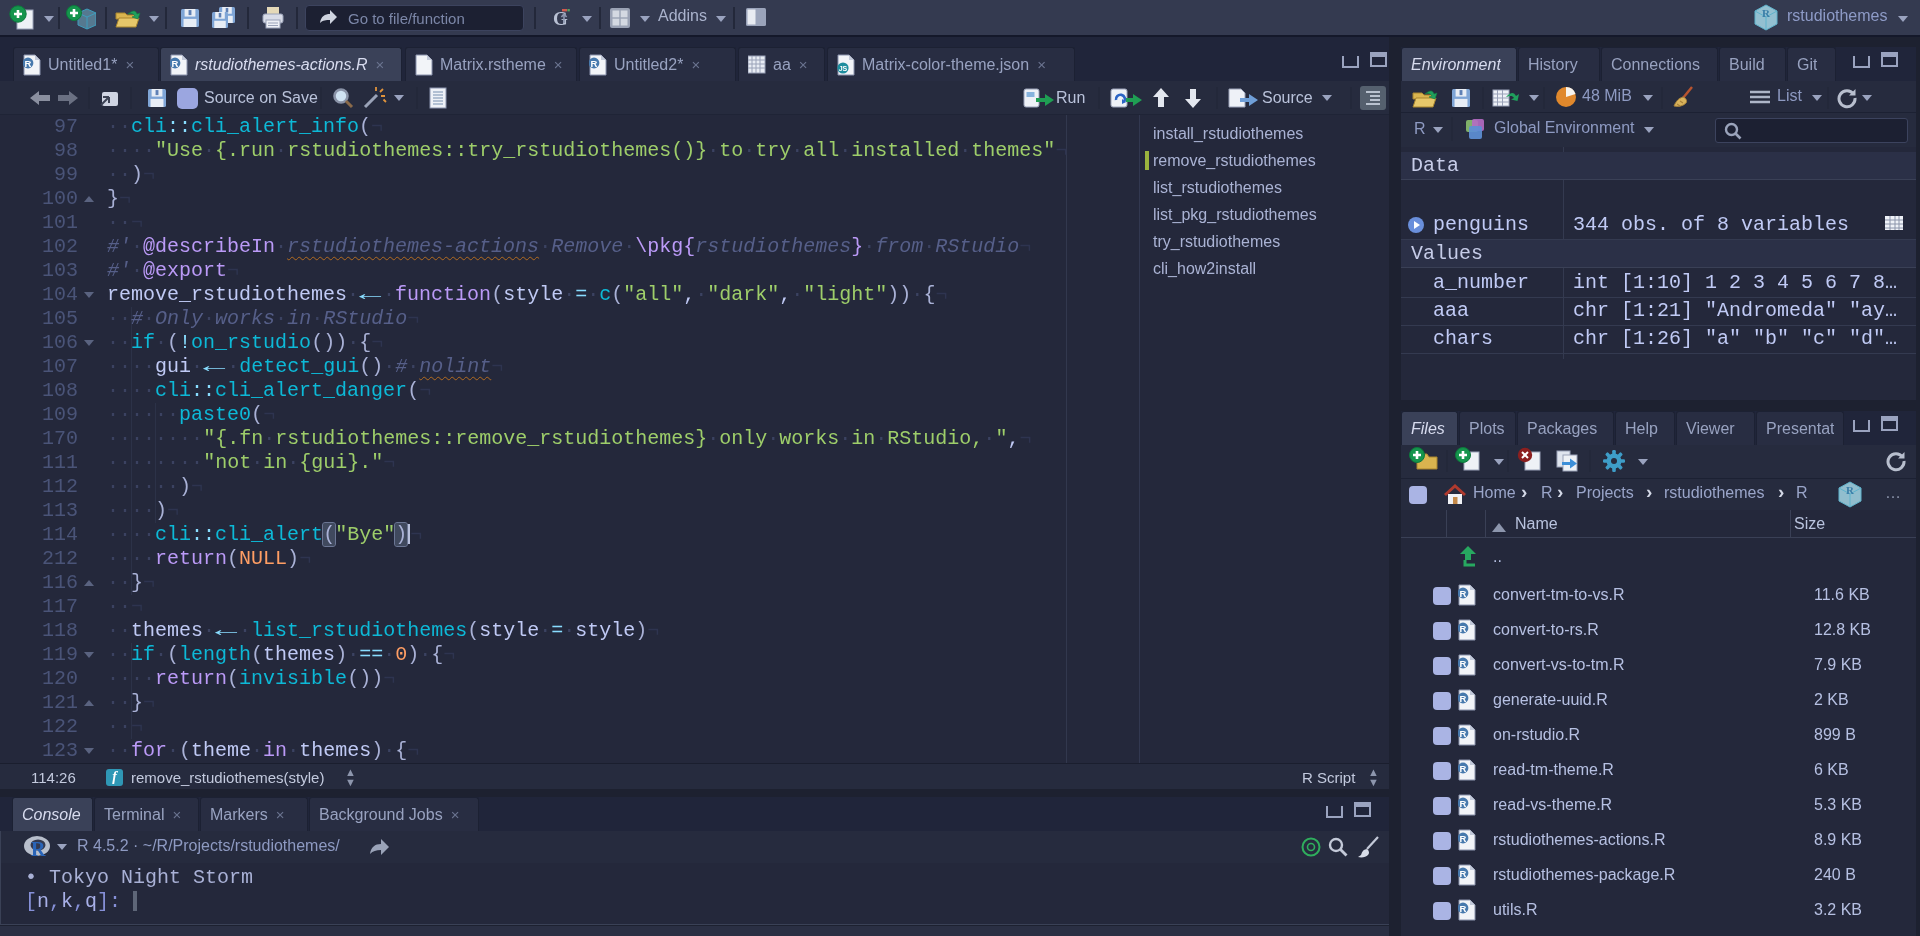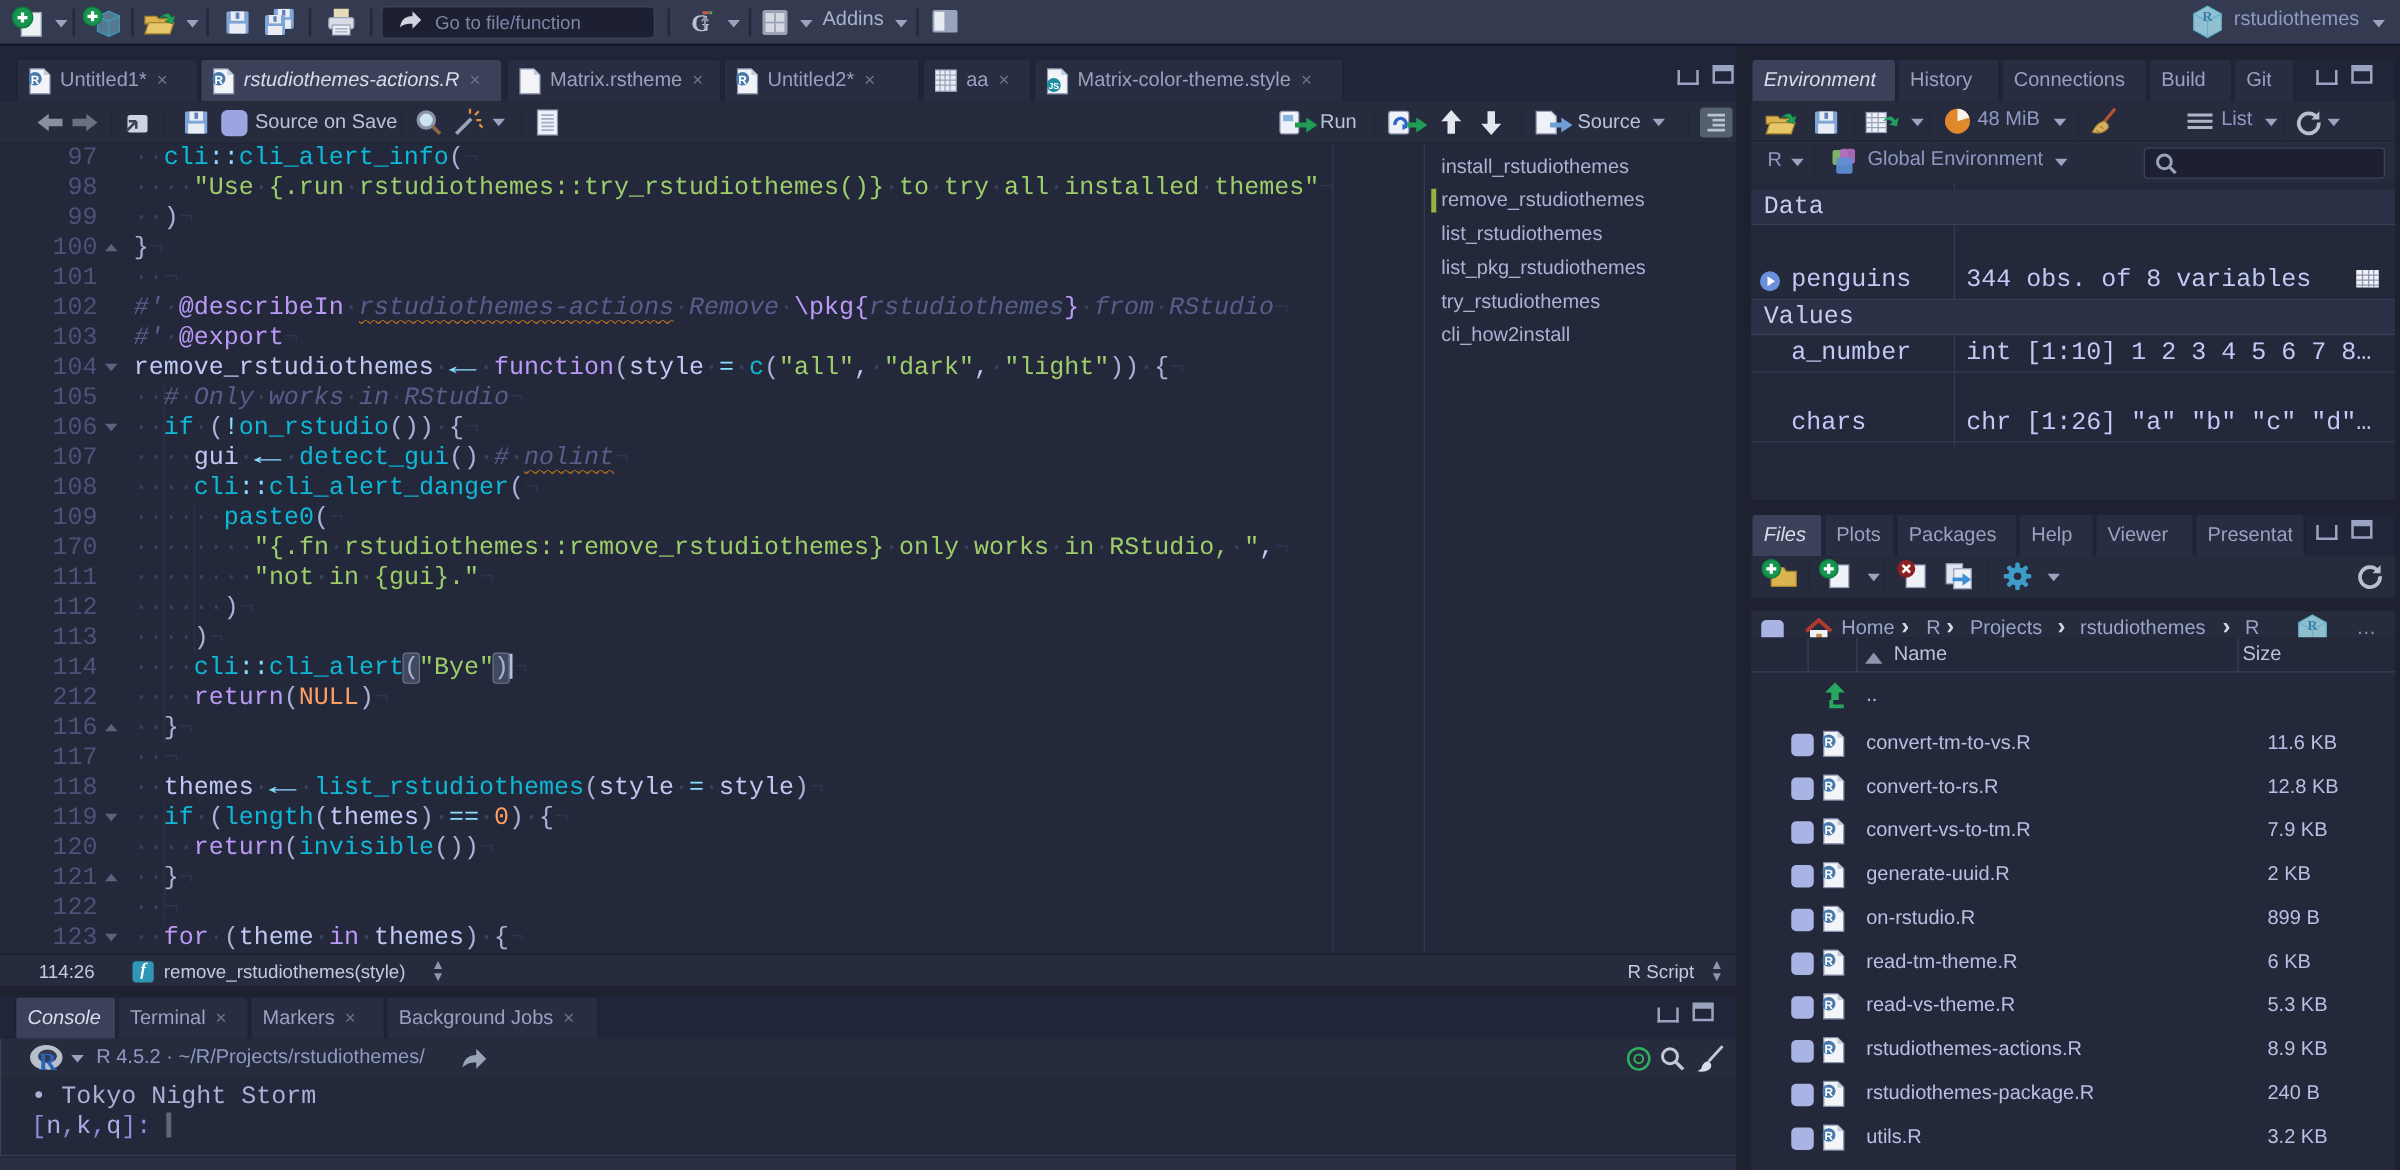--- a/index.html
+++ b/index.html
@@ -86,21 +86,21 @@
 .erow .expn:after { content:""; position:absolute; left:6px; top:4px; width:0; height:0;
   border-top:4px solid transparent; border-bottom:4px solid transparent; border-left:6px solid #fff; }
 .ename { position:absolute; top:0; line-height:30px; color:#c0caf5; }
 .eval { position:absolute; left:172px; top:0; line-height:30px; color:#c0caf5; white-space:pre; }
 .eric { position:absolute; right:12px; top:5px; }
 .egridline { position:absolute; left:162px; top:0; width:1px; height:212px; background:#343a50; }
 
 #filespane { position:absolute; left:0; top:374px; width:515px; height:514px; }
 #ftabs { position:absolute; left:0; top:0; width:515px; height:34px; background:#20253a; }
 #ftool { position:absolute; left:0; top:34px; width:515px; height:34px; background:#262b3e; border-bottom:1px solid #1c2133; }
-#fbread { position:absolute; left:0; top:68px; width:515px; height:31px; background:#262b3e; font-size:16px;margin-top:10px; }
+#fbread { position:absolute; left:0; top:68px; width:515px; height:31px; background:#262b3e; font-size:16px; }
 #fbody { position:absolute; left:0; top:99px; width:515px; height:457px; background:#24283b; }
 .bc { position:absolute; top:5px; color:#9aa5c9; }
 .search { position:absolute; left:314px; top:5px; width:193px; height:25px; background:#1c2032;
   border:1px solid #3c435e; border-radius:3px; display:flex; align-items:center; padding-left:8px; }
 .bsep { position:absolute; top:2px; color:#d3d8e6; font-size:19px; font-weight:bold; }
 #fheader { position:absolute; left:0; top:0; width:515px; height:28px; border-bottom:1px solid #3a4056;
   background:#24283b; color:#b9c3de; font-size:16px; }
 .frow { position:absolute; left:0; width:515px; height:35px; }
 .fcheck { position:absolute; left:32px; top:8px; width:18px; height:18px; background:#aab4e4; border-radius:4px; }
 .fic { position:absolute; left:57px; top:5px; }
@@ -261,21 +261,21 @@
     </div>
     <div class="tab" style="left:827px;top:10px;width:248px;height:34px">
       <span class="tic">
         <svg width="18" height="22" viewBox="0 0 18 22" style="">
           <path d="M1 1 h11 l5 5 v15 h-16 z" fill="#f2f4f8" stroke="#8a93ad" stroke-width="1"></path>
           <path d="M12 1 l5 5 h-5 z" fill="#c3cad9"></path>
           <circle cx="6" cy="14" r="5.6" fill="#1d8d9e"></circle>
           <text x="6" y="17" font-family="Liberation Sans" font-size="7" fill="#fff" text-anchor="middle" font-weight="bold">JS</text>
         </svg>
       </span>
-      <span class="tlab">Matrix-color-theme.style</span>
+      <span class="tlab">Matrix-color-theme.json</span>
       <span class="tx">×</span>
     </div>
     <div style="position:absolute;right:-16px;top:10px;width:70px;height:34px">
       <span class="mm1"></span>
       <span class="mm2"></span>
     </div>
   </div>
 <div class="abs" style="left:0;top:81px;width:1389px;height:34px;background:#262b3e;border-bottom:1px solid #1f2436">
     <div class="ic" style="left:28px;top:8px"><svg width="24" height="18" viewBox="0 0 24 18" style="">
         <path d="M11 2 v4 h11 v6 h-11 v4 l-9-7 z" fill="#8a8f9f"></path>
@@ -652,20 +652,24 @@
           <span class="eval">344 obs. of 8 variables</span>
           <span class="eric"><svg width="20" height="18" viewBox="0 0 20 18" style="">
               <rect x="1" y="1" width="18" height="14" fill="#eef1f7"></rect>
               <path d="M1 5 h18 M1 9 h18 M1 13 h18 M6 1 v14 M11 1 v14 M15 1 v14" stroke="#8b94aa"></path>
             </svg></span>
         </div>
         <div class="ehead" style="top:93px">Values</div>
         <div class="erow" style="top:121px">
           <span class="ename" style="left:32px">a_number</span>
           <span class="eval">int [1:10] 1 2 3 4 5 6 7 8…</span>
+        </div>
+        <div class="erow" style="top:149px">
+          <span class="ename" style="left:32px">aaa</span>
+          <span class="eval">chr [1:21] "Andromeda" "ay…</span>
         </div>
         <div class="erow" style="top:177px">
           <span class="ename" style="left:32px">chars</span>
           <span class="eval">chr [1:26] "a" "b" "c" "d"…</span>
         </div>
       </div>
   </div>
   <div id="filespane">
     <div id="ftabs">
         <div class="tab act" style="left:0px;top:0px;width:57px;height:34px">

